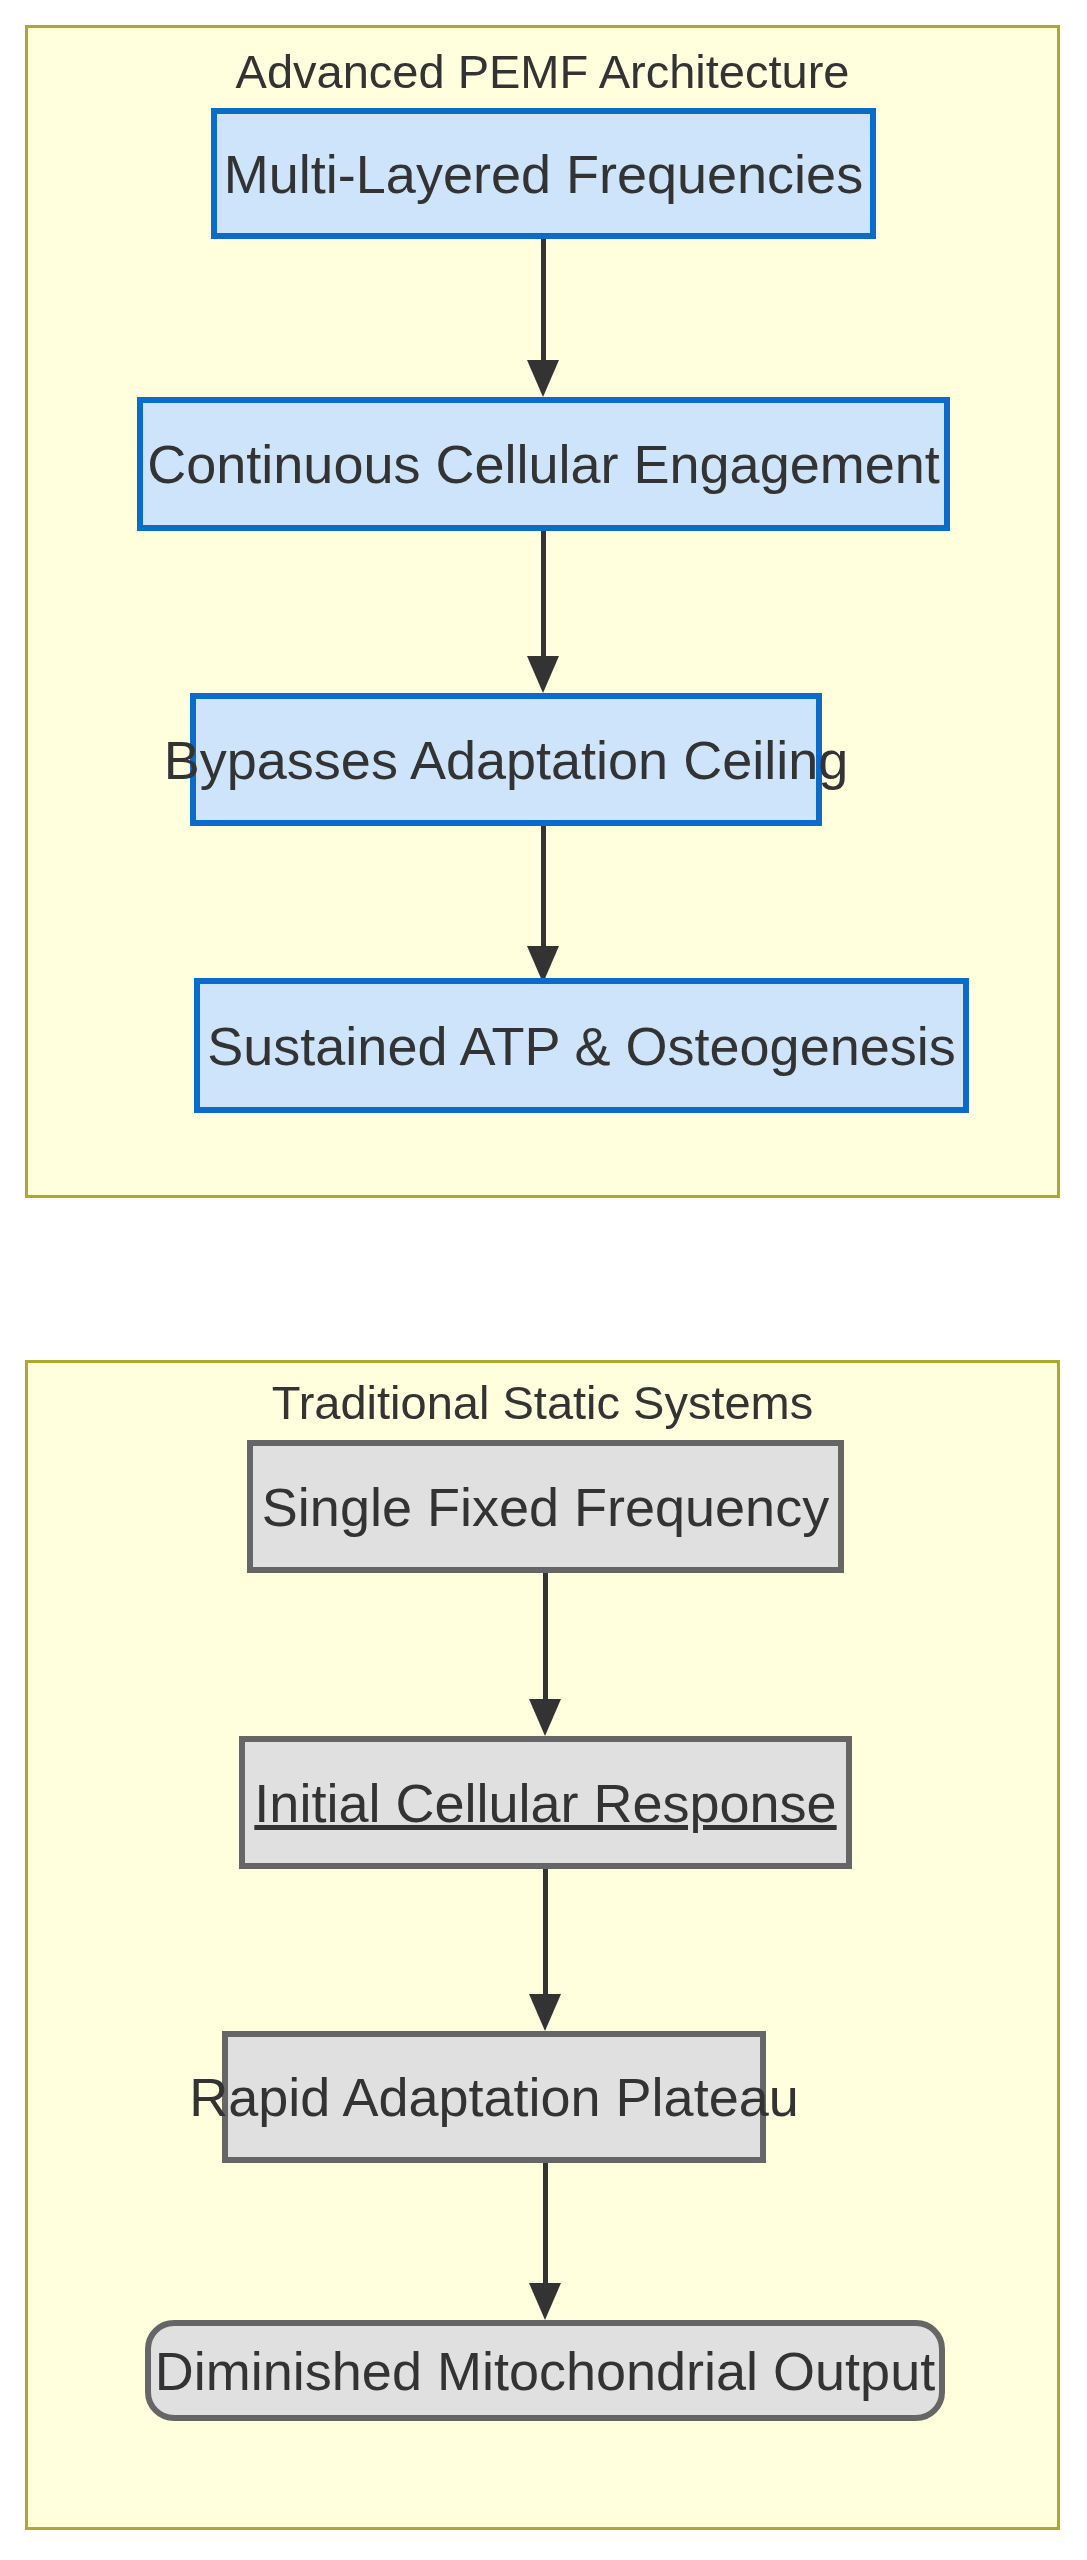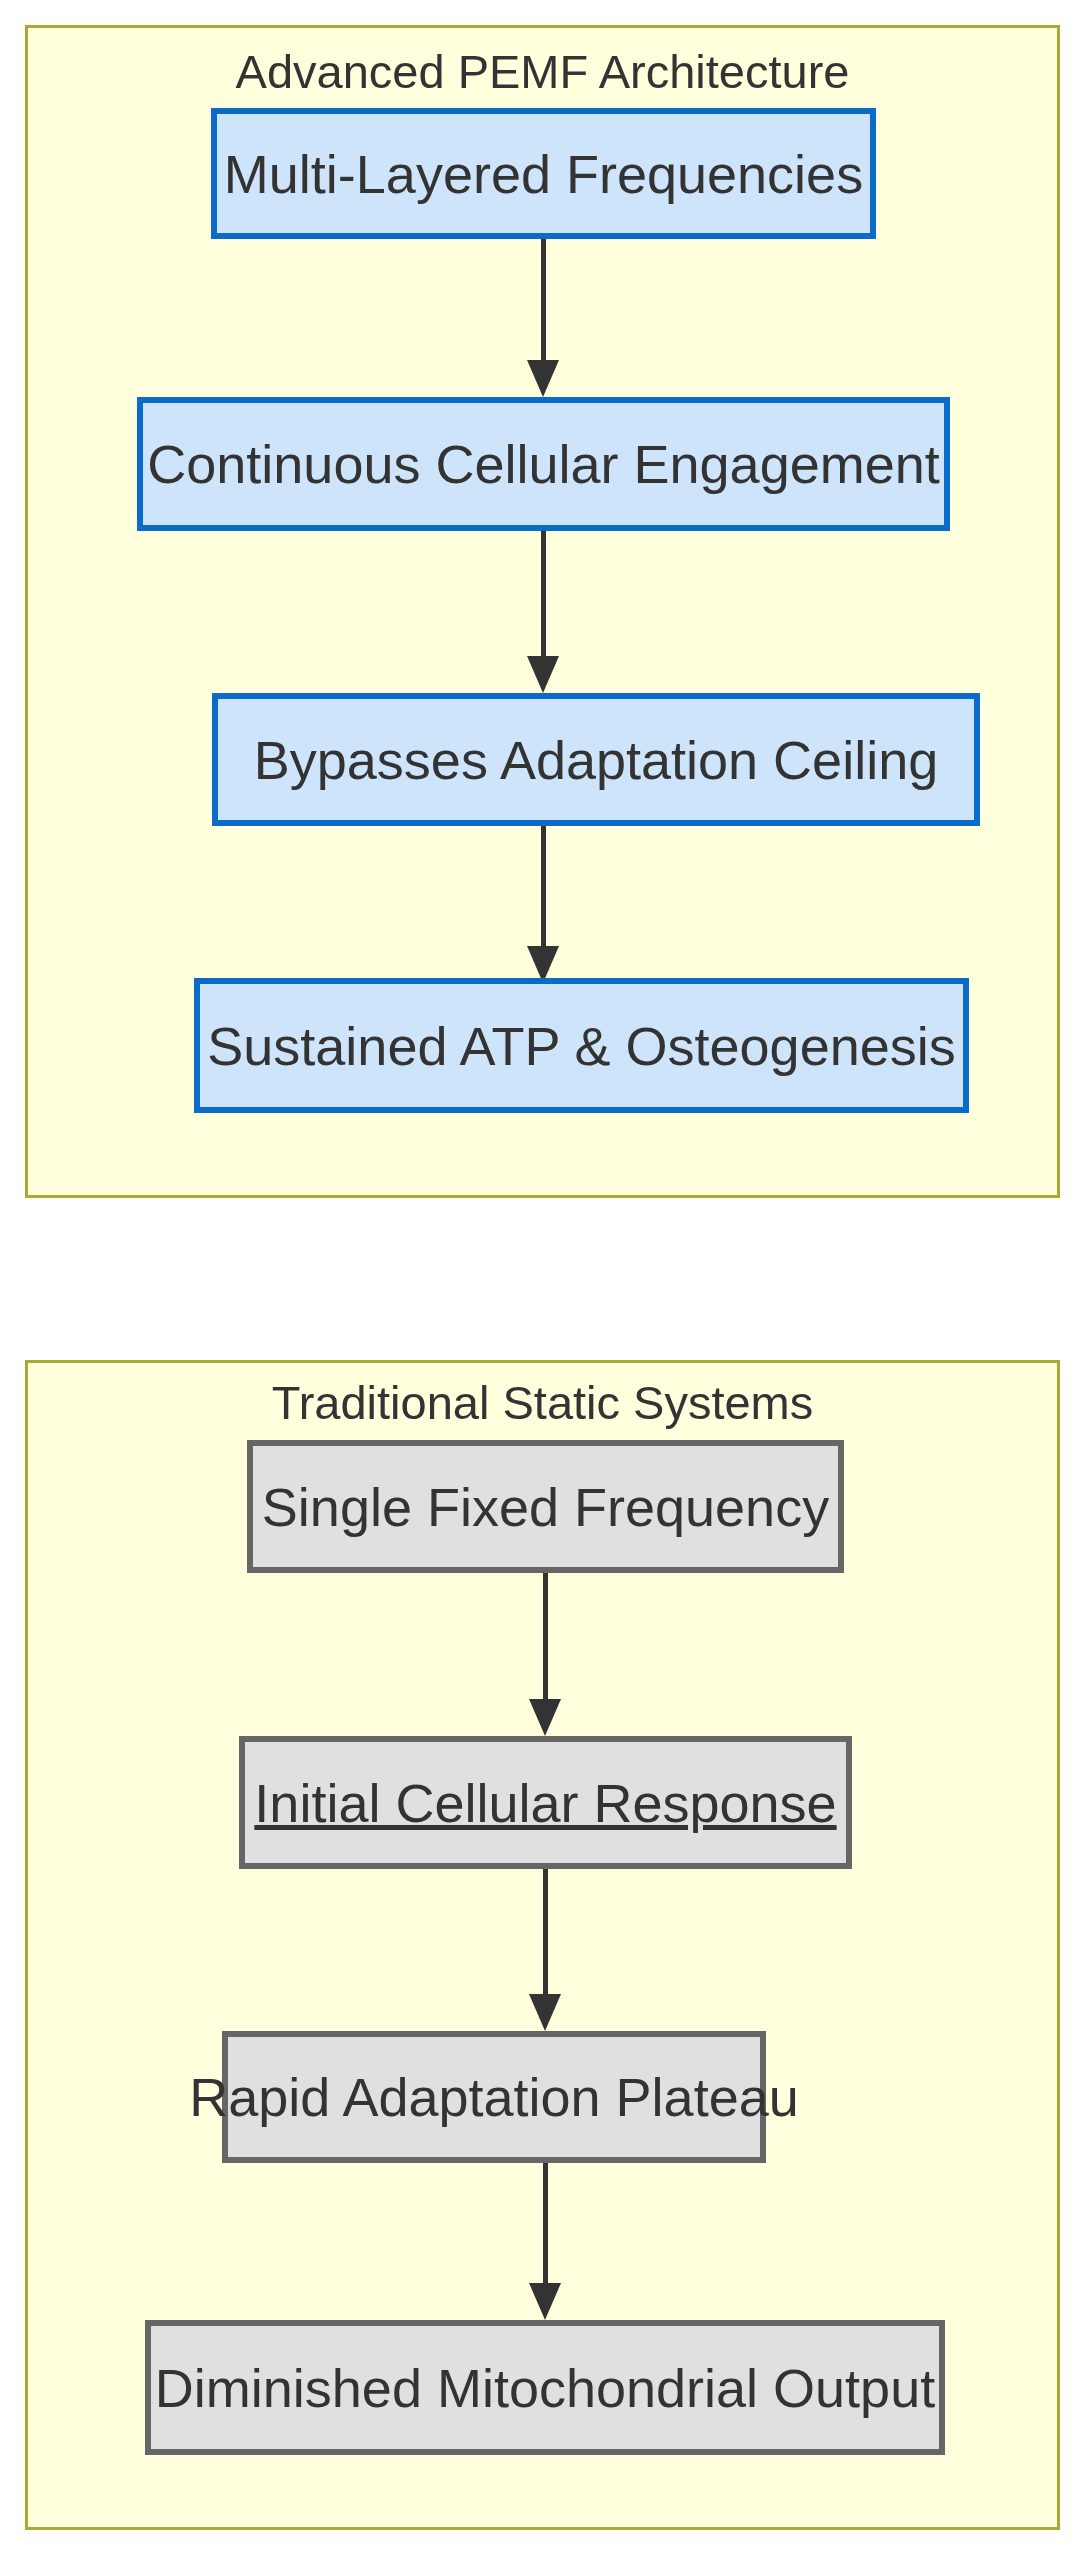--- a/index.html
+++ b/index.html
@@ -83,28 +83,28 @@
   
   #sg-advanced   {left:25px;  top:25px;   width:1035px; height:1173px;}
   #sg-traditional{left:25px;  top:1360px; width:1035px; height:1170px;}
 
   #sg-advanced .subgraph-title   {top:20px;}
   #sg-traditional .subgraph-title{top:16px;}
 
   
   #n-a0{left:183px; top:80px;  width:665px; height:131px;}
   #n-a1{left:109px; top:369px; width:813px; height:134px;text-align:right;}
-  #n-a2{left:162px; top:665px; width:768px; height:133px;margin-left:22px;}
+  #n-a2{left:162px; top:665px; width:632px; height:133px;}
   #n-a3{left:129px; top:950px; width:775px; height:135px;margin-left:37px;}
 
   
   #n-t0{left:219px; top:77px;  width:597px; height:133px;}
   #n-t1{left:211px; top:373px; width:613px; height:133px;text-decoration:underline;}
   #n-t2{left:194px; top:668px; width:544px; height:132px;}
-  #n-t3{left:117px; top:957px; width:800px; height:135px;}
+  #n-t3{left:117px; top:957px; width:800px; height:101px;border-radius:29px;}
 
   
   #ar-a0{left:497px; top:211px; height:158px;}
   #ar-a1{left:497px; top:503px; height:162px;}
   #ar-a2{left:497px; top:798px; height:157px;}
   #ar-t0{left:499px; top:210px; height:163px;}
   #ar-t1{left:499px; top:506px; height:162px;}
   #ar-t2{left:499px; top:800px; height:157px;}
 </style>
 </head>

